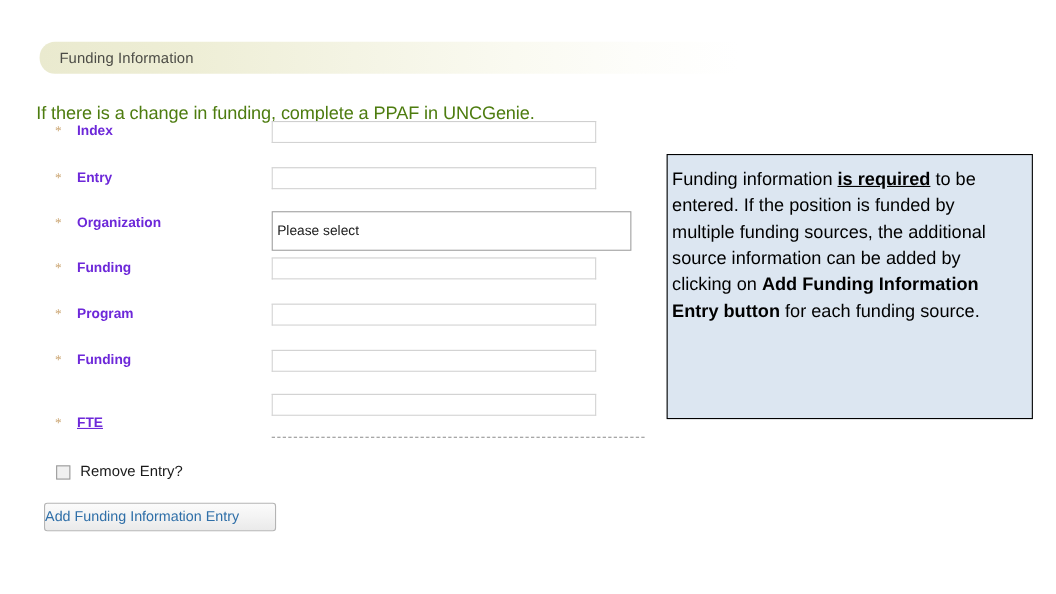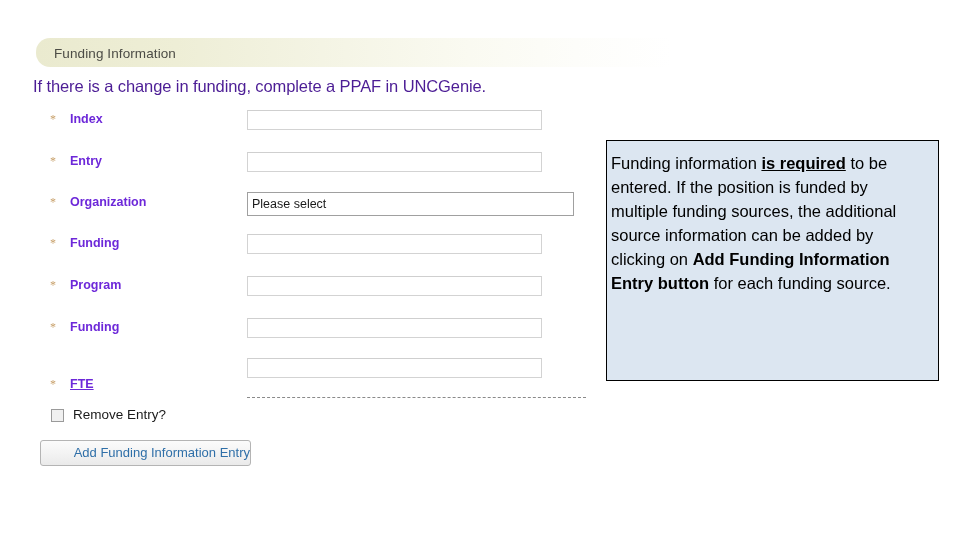--- a/index.html
+++ b/index.html
@@ -46,23 +46,23 @@
     font-size: 13.5px;
     color: #4c4c46;
     white-space: nowrap;
     letter-spacing: 0.1px;
   }
 
   
   .instruction {
     position: absolute;
     left: 33px;
-    top: 77px;
+    top: 94px;
     font-size: 16.5px;
-    color: #4c1d95;
+    color: #4d7c0f;
     white-space: nowrap;
     letter-spacing: -0.1px;
   }
 
   
   .form-area {
     position: absolute;
     left: 0;
     top: 0;
     width: 600px;
@@ -106,21 +106,21 @@
     font-size: 12px;
     color: #222;
     padding: 0 4px;
     outline: none;
     border-radius: 0;
   }
   .select-input {
     position: absolute;
     left: 247px;
     width: 327px;
-    height: 24px;
+    height: 36px;
     box-sizing: border-box;
     border: 1px solid #a0a0a0;
     background: #ffffff;
     font-family: "Liberation Sans", sans-serif;
     font-size: 12.5px;
     color: #1a1a1a;
     padding: 0 4px;
     outline: none;
     appearance: none;
     -webkit-appearance: none;
@@ -162,21 +162,21 @@
     top: 397px;
     width: 339px;
     height: 0;
     border-top: 1px dashed #8a8a8a;
   }
 
   
   .remove-row {
     position: absolute;
     left: 51px;
-    top: 408px;
+    top: 422px;
     display: flex;
     align-items: center;
   }
   .checkbox {
     width: 13px;
     height: 13px;
     box-sizing: border-box;
     border: 1px solid #9a9a9a;
     background: #f0f0f0;
     display: inline-block;
@@ -192,32 +192,32 @@
     font-size: 13.5px;
     color: #1a1a1a;
     white-space: nowrap;
     line-height: 14px;
   }
 
   
   .add-button {
     position: absolute;
     left: 40px;
-    top: 440px;
+    top: 457px;
     width: 211px;
     height: 26px;
     box-sizing: border-box;
     border: 1px solid #b4b4b4;
     border-radius: 3px;
     background: linear-gradient(to bottom, #fbfbfb 0%, #f3f3f3 50%, #eaeaea 100%);
     color: #2f6fa8;
     font-family: "Liberation Sans", sans-serif;
     font-size: 13px;
     line-height: 24px;
-    text-align: right;
+    text-align: left;
     padding: 0;
     cursor: pointer;
     white-space: nowrap;
   }
 
   
   .callout {
     position: absolute;
     left: 606px;
     top: 140px;

